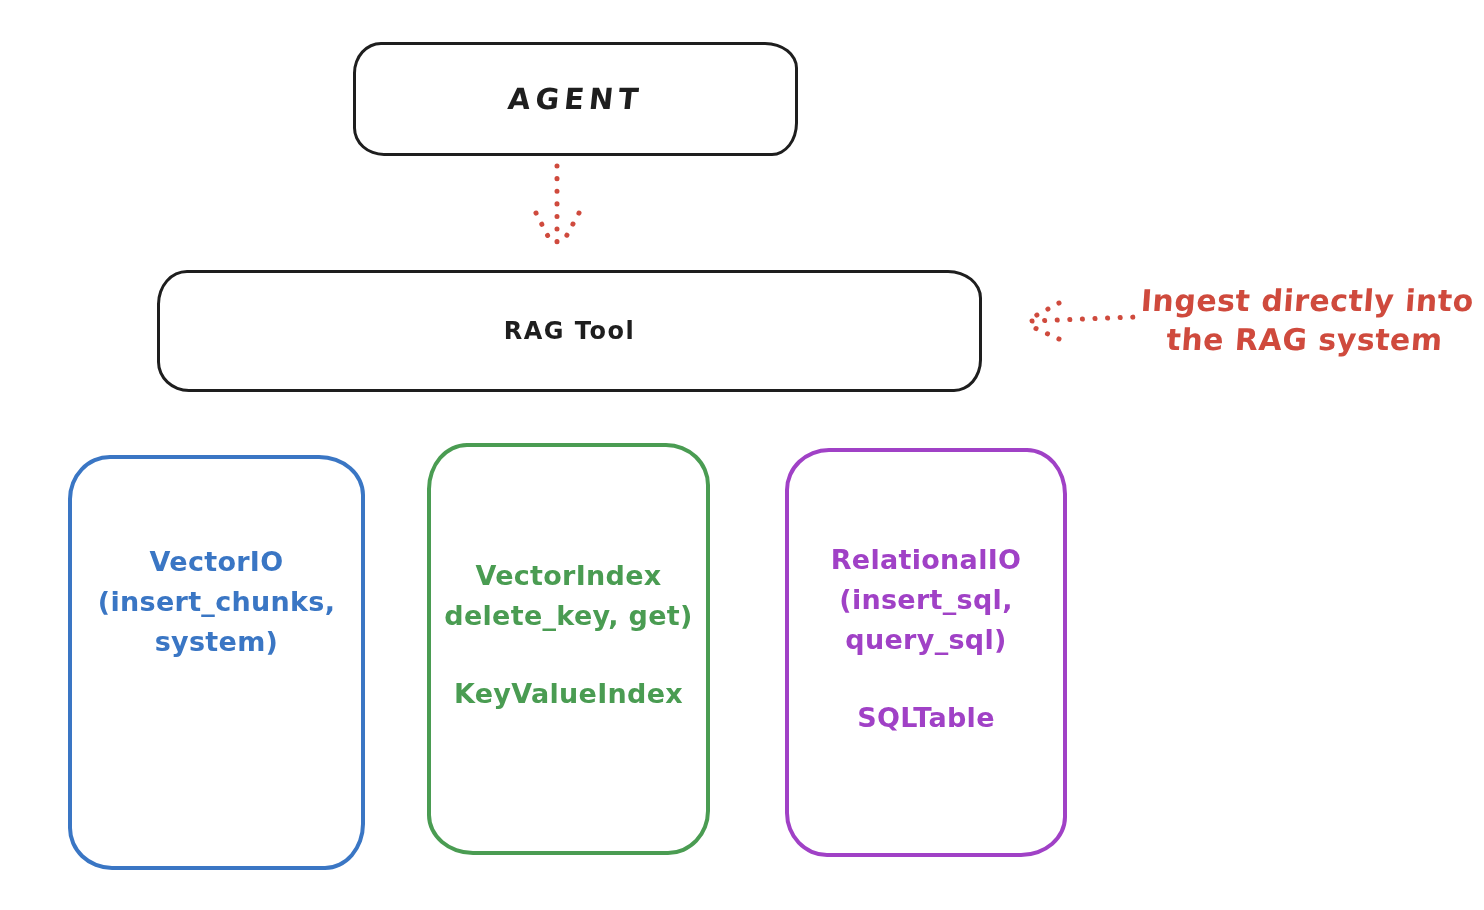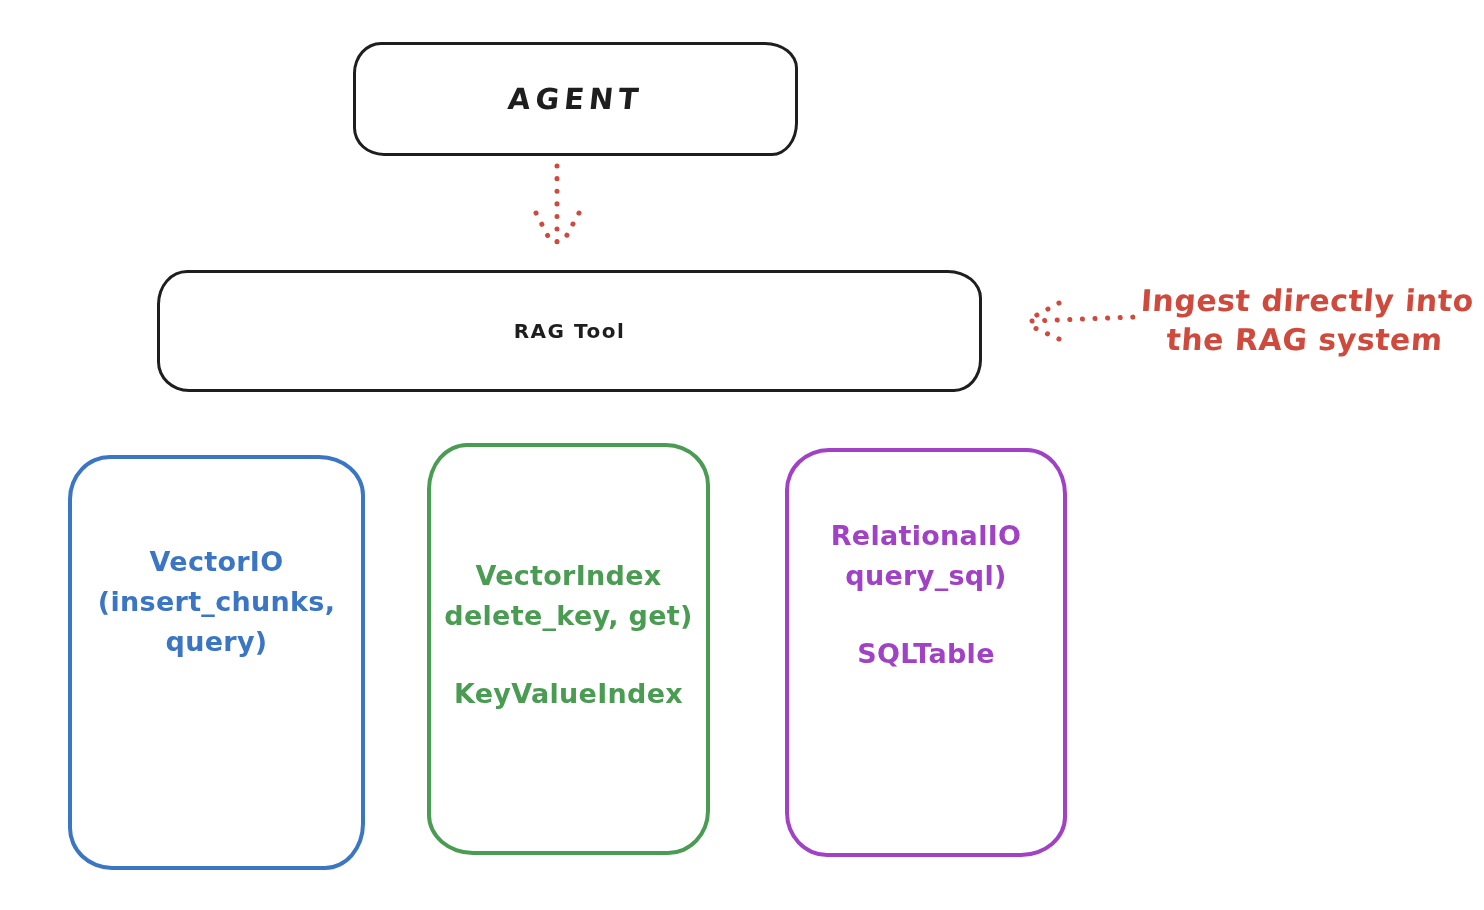--- a/index.html
+++ b/index.html
@@ -31,21 +31,21 @@
     letter-spacing: 5px;
     transform: skewX(-6deg);
     color: #1e1e1e;
   }
   .node-rag {
     left: 157px; top: 270px; width: 825px; height: 122px;
     border: 3.6px solid #1e1e1e;
     border-radius: 30px 34px 28px 32px / 34px 28px 32px 30px;
   }
   .rag-label {
-    font-size: 20px;
+    font-size: 24px;
     font-weight: 600;
     letter-spacing: 1.5px;
     color: #1e1e1e;
   }
   
   .node-store {
     flex-direction: column;
     align-items: center;
     justify-content: flex-start;
     border-style: solid;
@@ -61,21 +61,21 @@
     padding-top: 83px;
     border-radius: 42px 46px 40px 44px / 44px 40px 46px 42px;
   }
   .node-kv {
     left: 427px; top: 443px; width: 283px; height: 412px;
     padding-top: 109px;
     border-radius: 40px 44px 42px 46px / 46px 42px 44px 40px;
   }
   .node-rel {
     left: 785px; top: 448px; width: 282px; height: 409px;
-    padding-top: 64px;
+    padding-top: 88px;
     border-radius: 44px 40px 46px 42px / 42px 46px 40px 44px;
   }
   .index-label { margin-top: 38px; }
   .node-rel .index-label { }
   
   .annotation {
     position: absolute;
     left: 1128px; top: 281px; width: 356px;
     text-align: center;
     font-size: 30px;
@@ -124,28 +124,29 @@
   </svg>
 
   <div class="annotation" style="color: rgb(207, 74, 61);">
     <div>Ingest directly into</div>
     <div>the RAG system</div>
   </div>
 
   <div class="node node-store node-vector" style="border-color: rgb(58, 118, 196); color: rgb(58, 118, 196);">
     <div>VectorIO</div>
     <div>(insert_chunks,</div>
-    <div>query)</div>
+    <div>system)</div>
   </div>
 
   <div class="node node-store node-kv" style="border-color: rgb(74, 156, 82); color: rgb(74, 156, 82);">
     <div>VectorIndex</div>
     <div>delete_key, get)</div>
     <div class="index-label">KeyValueIndex</div>
   </div>
 
   <div class="node node-store node-rel" style="border-color: rgb(160, 65, 198); color: rgb(160, 65, 198);">
     <div>RelationalIO</div>
+    <div>(insert_sql,</div>
     <div>query_sql)</div>
     <div class="index-label">SQLTable</div>
   </div>
 
 </div>
 
 </body></html>

